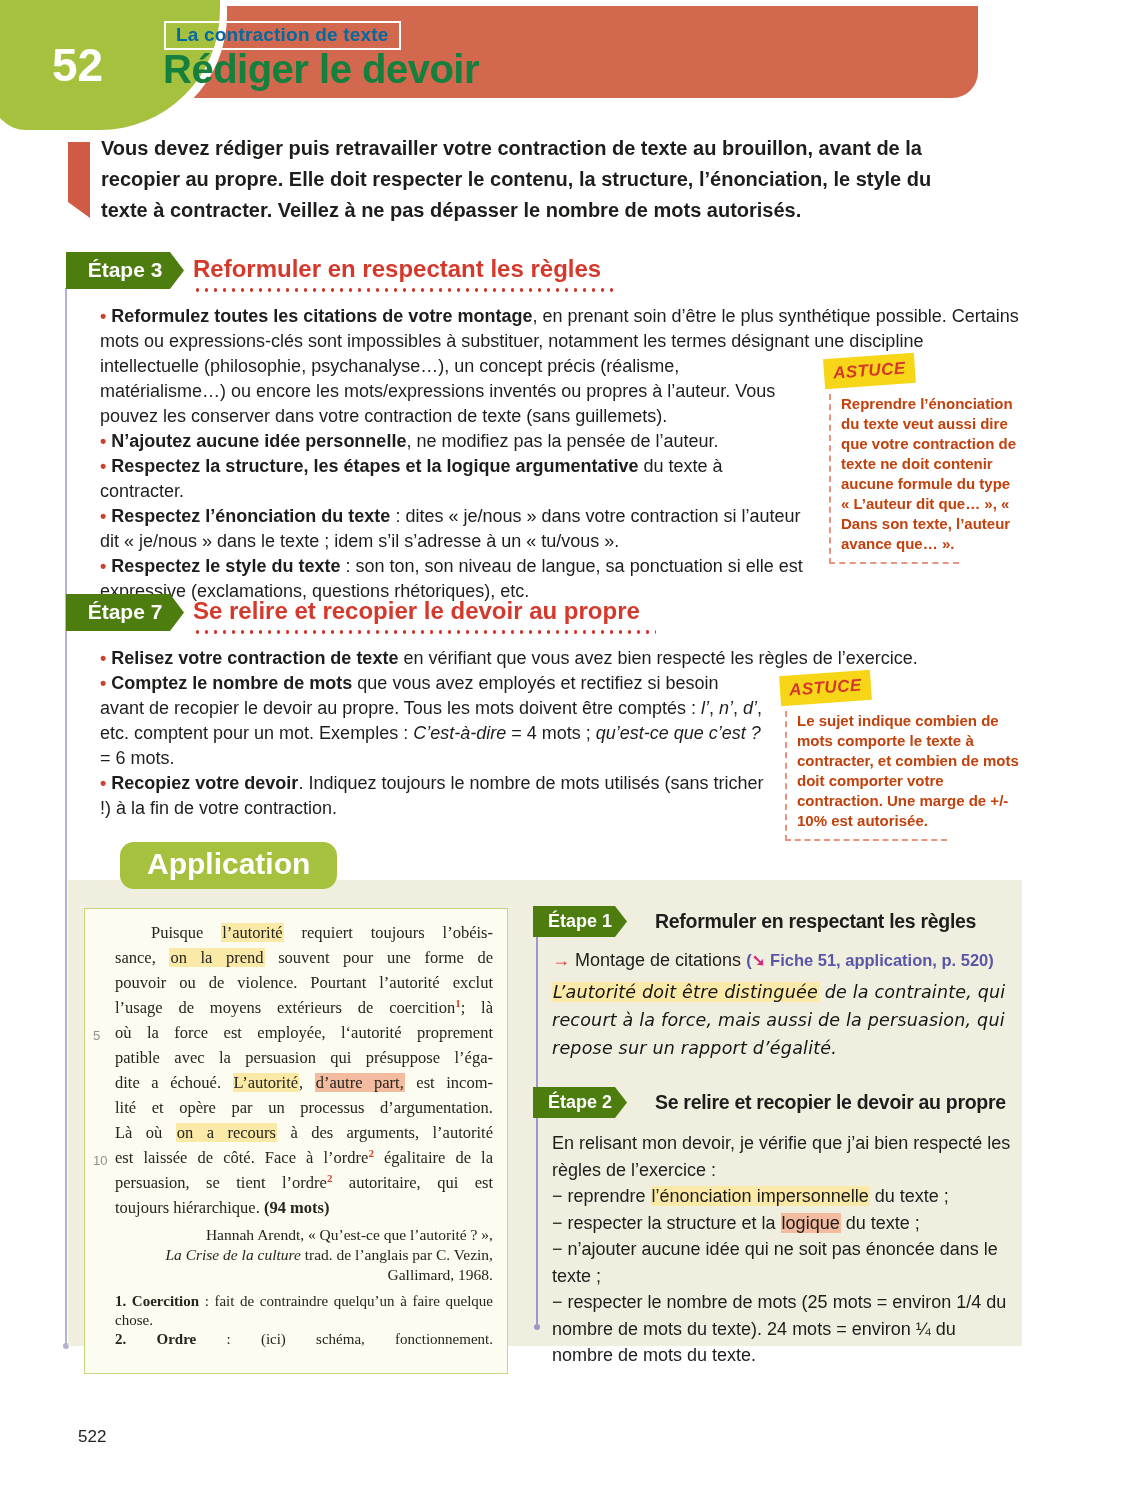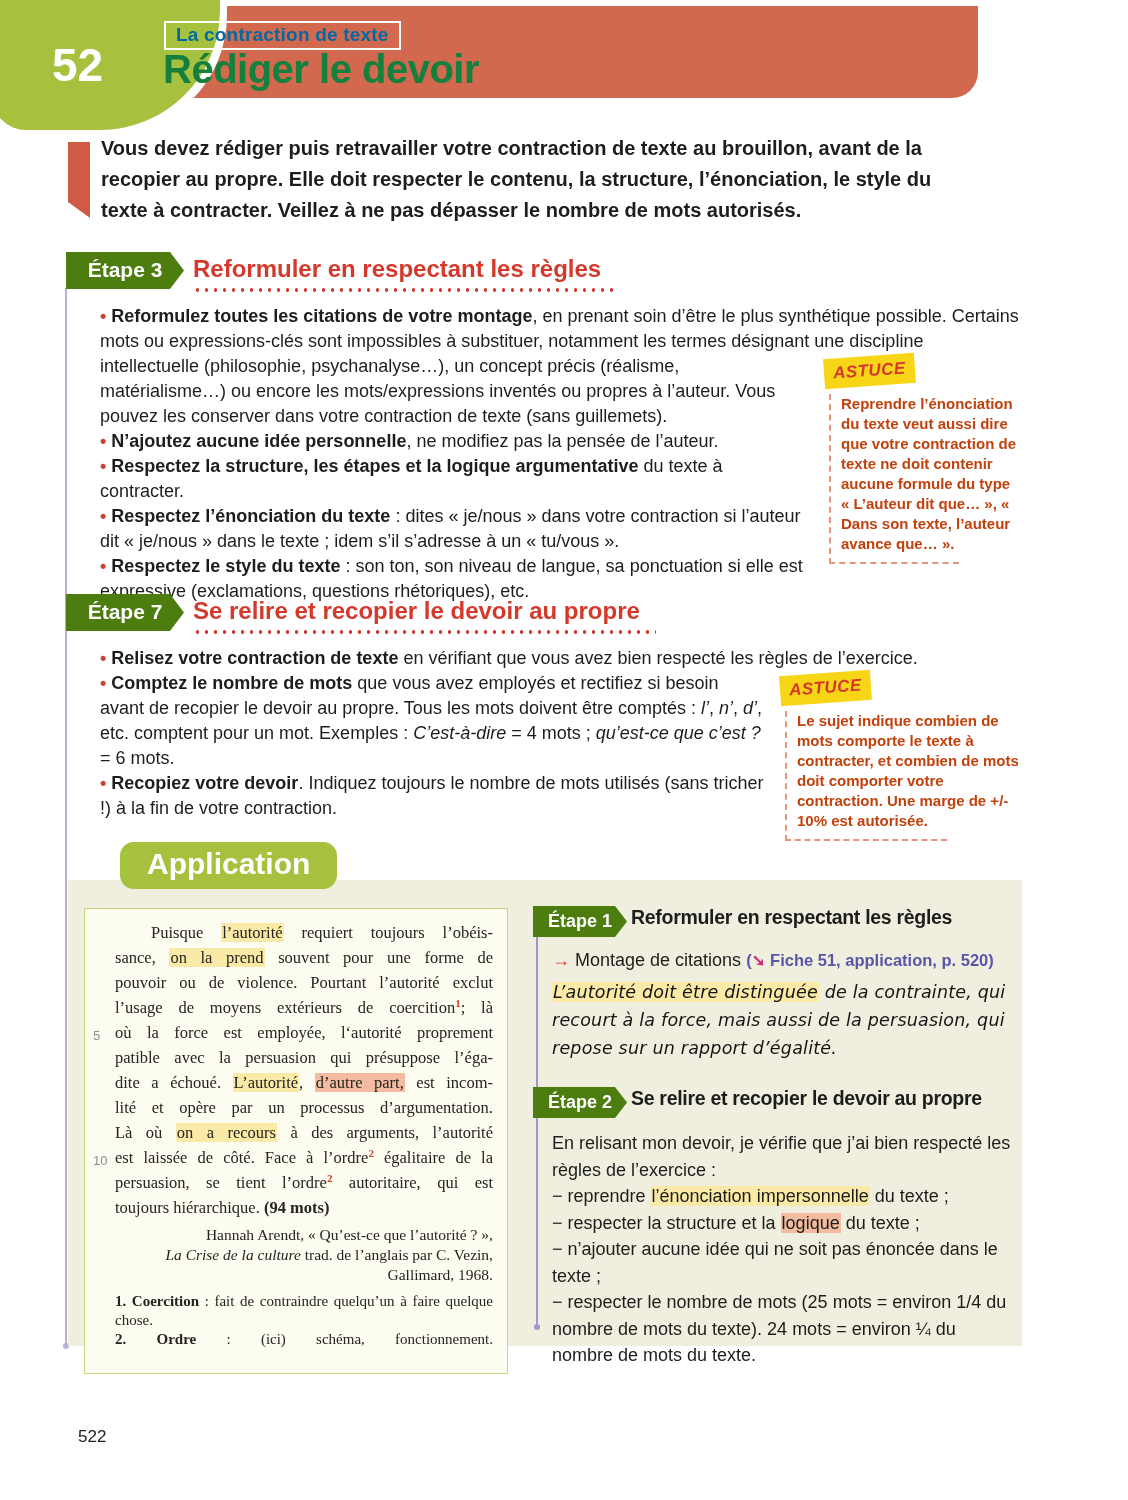--- a/index.html
+++ b/index.html
@@ -72,21 +72,21 @@
   .attr{font-size:15.5px;line-height:20px;text-align:right;text-align-last:right;}
   .fn-block{margin-top:7px;}
   .fn{font-size:15px;line-height:19px;}
 
   .rcol{position:absolute;left:533px;top:906px;width:482px;}
   .rcol-line{position:absolute;left:3px;top:20px;height:398px;width:2px;background:#9d97cb;}
   .rcol-line::after{content:"";position:absolute;left:-2px;bottom:-6px;width:6px;height:6px;
                     border-radius:50%;background:#9d97cb;}
   .sub-etape{position:relative;}
   .sub-etape.e2{margin-top:25px;}
-  .sub-head{display:flex;align-items:flex-start;gap:4px;white-space:nowrap;}
+  .sub-head{display:flex;align-items:center;gap:28px;white-space:nowrap;}
   .badge.sm{flex:none;width:94px;height:31px;line-height:30px;font-size:18px;
             clip-path:polygon(0 0,calc(100% - 12px) 0,100% 50%,calc(100% - 12px) 100%,0 100%);}
   .sub-title{font-size:19.5px;font-weight:800;color:#1d1d1b;letter-spacing:-0.3px;}
   .sub-body{padding-left:19px;}
   .row{margin:13px 0 0;font-size:18px;color:#1d1d1b;}
   .handwriting{margin:7px 0 0;font-family:"DejaVu Sans",sans-serif;font-style:italic;
                font-size:17.5px;line-height:28px;letter-spacing:0.2px;color:#151515;}
   .e2-body p{margin:0;font-size:18px;line-height:26.5px;color:#1d1d1b;}
   .e2-body .lead{margin-top:12px;}
 

